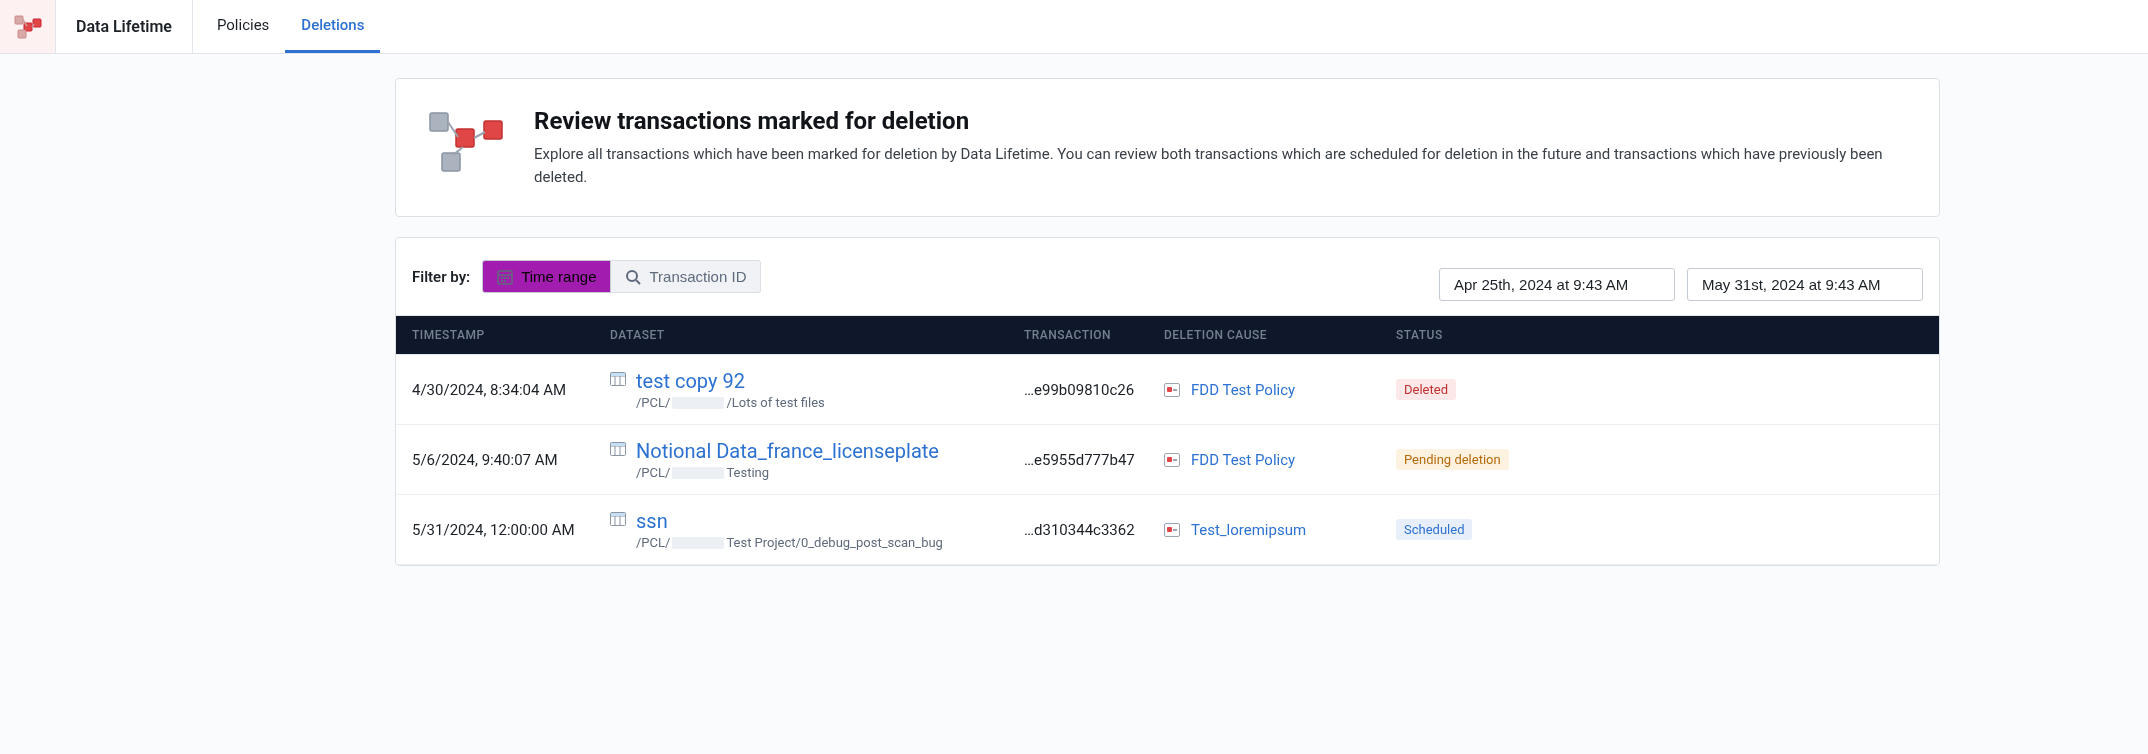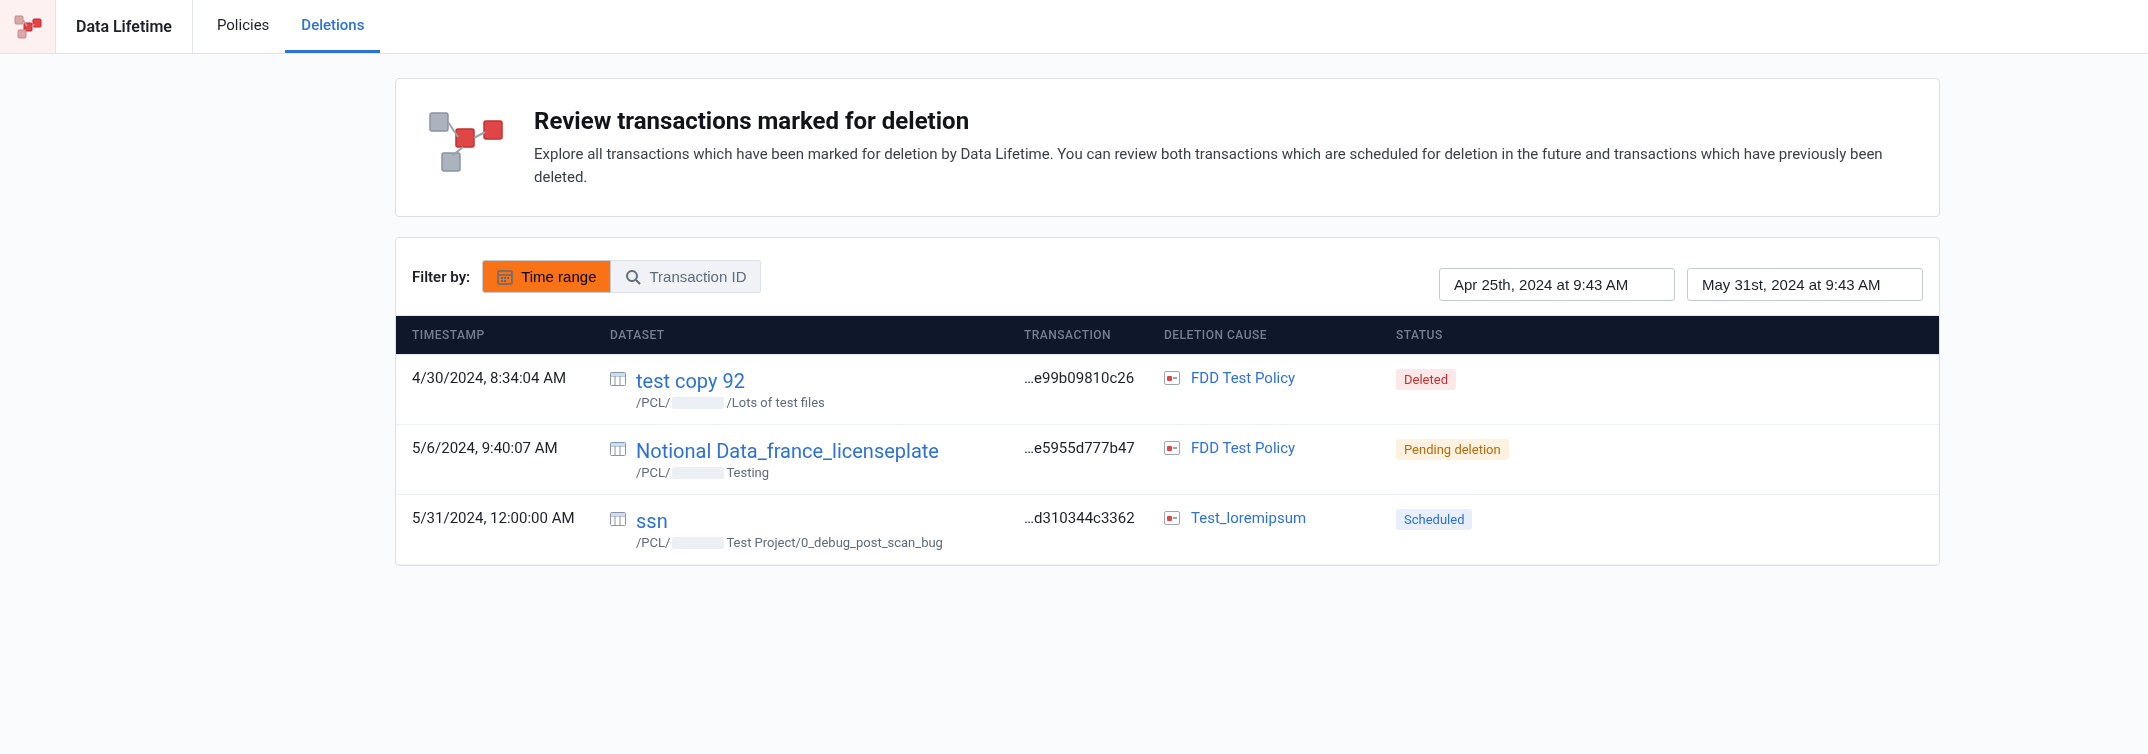--- a/index.html
+++ b/index.html
@@ -112,21 +112,21 @@
       gap: 8px;
       padding: 7px 14px;
       border: 1px solid #c5cbd3;
       background: #fff;
       cursor: pointer;
       font-size: 15px;
     }
     .filter-btn svg { color: #5f6b7c; }
     .filter-btn:first-child { border-radius: 3px 0 0 3px; }
     .filter-btn:last-child { border-radius: 0 3px 3px 0; border-left: none; }
-    .filter-btn.active { background: #f97316; }
+    .filter-btn.active { background: #a21caf; }
     .filter-btn.inactive {
       background: #f0f2f5;
       border-color: #dce0e6;
       color: #5f6b7c;
     }
     
     .filter-spacer { flex: 1; }
     
     .date-input {
       border: 1px solid #c5cbd3;
@@ -155,21 +155,21 @@
     }
     
     .col-ts { width: 198px; }
     .col-ds { width: 414px; }
     .col-tx { width: 140px; }
     .col-cause { width: 232px; }
     .col-status { width: 140px; }
     
     .table-row {
       display: flex;
-      align-items: flex-start;
+      align-items: center;
       padding: 14px 16px;
       border-bottom: 1px solid #ecf0f4;
     }
     .td { font-size: 15px; }
     
     .dataset-cell {
       display: flex;
       align-items: flex-start;
       gap: 10px;
     }

